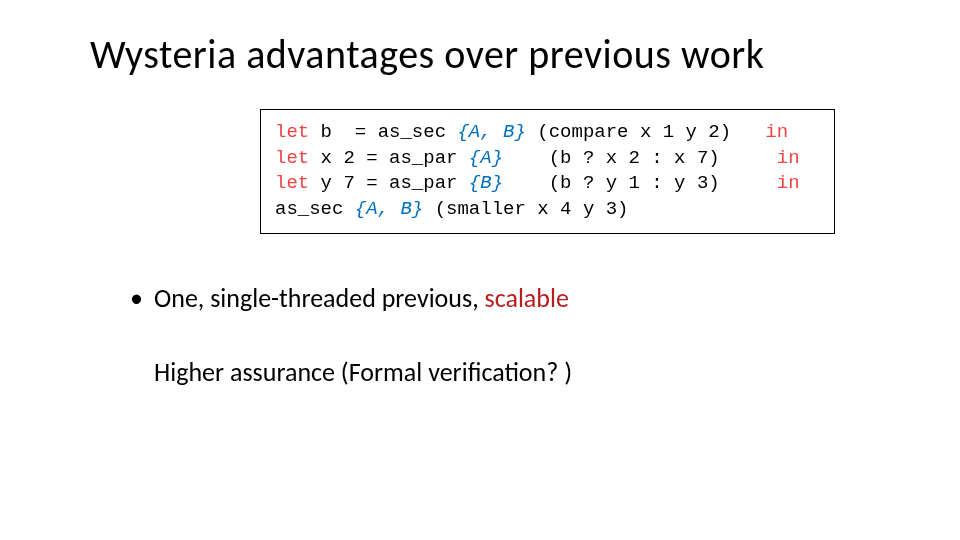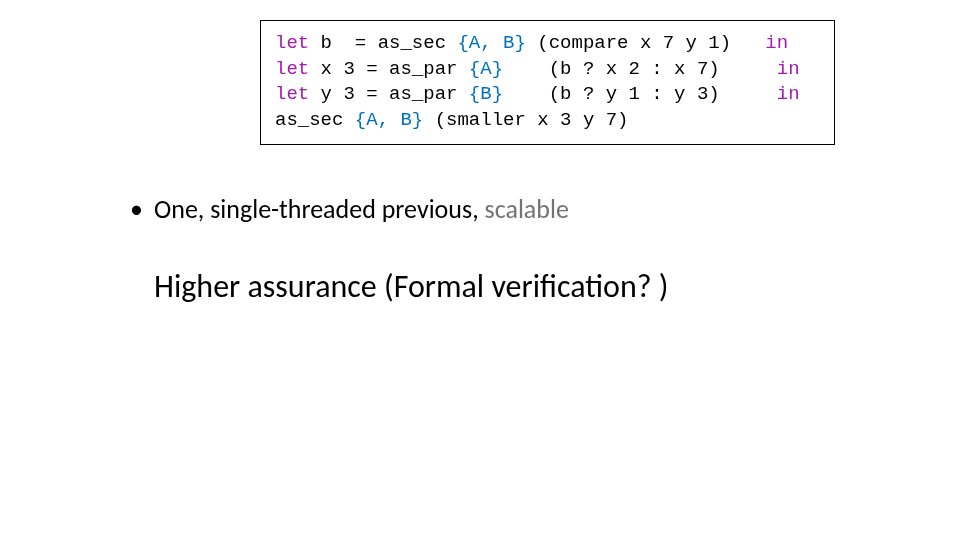--- a/index.html
+++ b/index.html
@@ -1,34 +1,35 @@
 <!DOCTYPE html>
 <html><head>
 <meta charset="utf-8">
 <style>
   * { margin: 0; padding: 0; box-sizing: border-box; }
   html, body { width: 960px; height: 540px; background: #fff; font-family: Calibri, "Segoe UI", Arial, sans-serif; color: #000; }
   .slide { width: 960px; height: 540px; position: relative; padding: 20px 40px; }
   .title { font-size: 40px; font-weight: 400; margin: 10px 0 30px 50px; letter-spacing: 0.5px; }
   .codebox { border: 1px solid #000; margin-left: 220px; width: 575px; padding: 10px 14px 10px 14px; font-family: Consolas, "Courier New", monospace; font-size: 19px; line-height: 1.35; white-space: pre; }
-  .kw { color: #a21caf; }
-  .set { color: #0070c0; }
+  .kw { color: #ef4444; }
+  .set { color: #0070c0; font-style: italic; }
   .bullets { margin-top: 48px; margin-left: 90px; font-size: 26px; }
   .bullets li { list-style: none; margin-bottom: 42px; position: relative; padding-left: 24px; }
   .bullets li::before { content: "•"; position: absolute; left: 0; top: 0; font-size: 26px; }
-  .accent { color: #737373; }
-  .sub { margin-left: 114px; font-size: 32px; }
+  .accent { color: #b91c1c; }
+  .sub { margin-left: 114px; font-size: 26px; }
 </style>
 </head>
 <body>
 <div class="slide">
+  <h1 class="title">Wysteria advantages over previous work</h1>
 
-  <div class="codebox"><span class="kw">let</span><span> b  = as_sec </span><span class="set">{A, B}</span><span> (compare x 7 y 1)   </span><span class="kw">in</span>
-<span class="kw">let</span><span> x 3 = as_par </span><span class="set">{A}</span><span>    (b ? x 2 : x 7)     </span><span class="kw">in</span>
-<span class="kw">let</span><span> y 3 = as_par </span><span class="set">{B}</span><span>    (b ? y 1 : y 3)     </span><span class="kw">in</span>
-<span>as_sec </span><span class="set">{A, B}</span><span> (smaller x 3 y 7)</span></div>
+  <div class="codebox"><span class="kw">let</span><span> b  = as_sec </span><span class="set">{A, B}</span><span> (compare x 1 y 2)   </span><span class="kw">in</span>
+<span class="kw">let</span><span> x 2 = as_par </span><span class="set">{A}</span><span>    (b ? x 2 : x 7)     </span><span class="kw">in</span>
+<span class="kw">let</span><span> y 7 = as_par </span><span class="set">{B}</span><span>    (b ? y 1 : y 3)     </span><span class="kw">in</span>
+<span>as_sec </span><span class="set">{A, B}</span><span> (smaller x 4 y 3)</span></div>
 
   <ul class="bullets">
     <li><span>One, single-threaded previous, </span><span class="accent">scalable</span></li>
   </ul>
 
   <div class="sub">Higher assurance (Formal verification? )</div>
 </div>
 
 </body></html>

